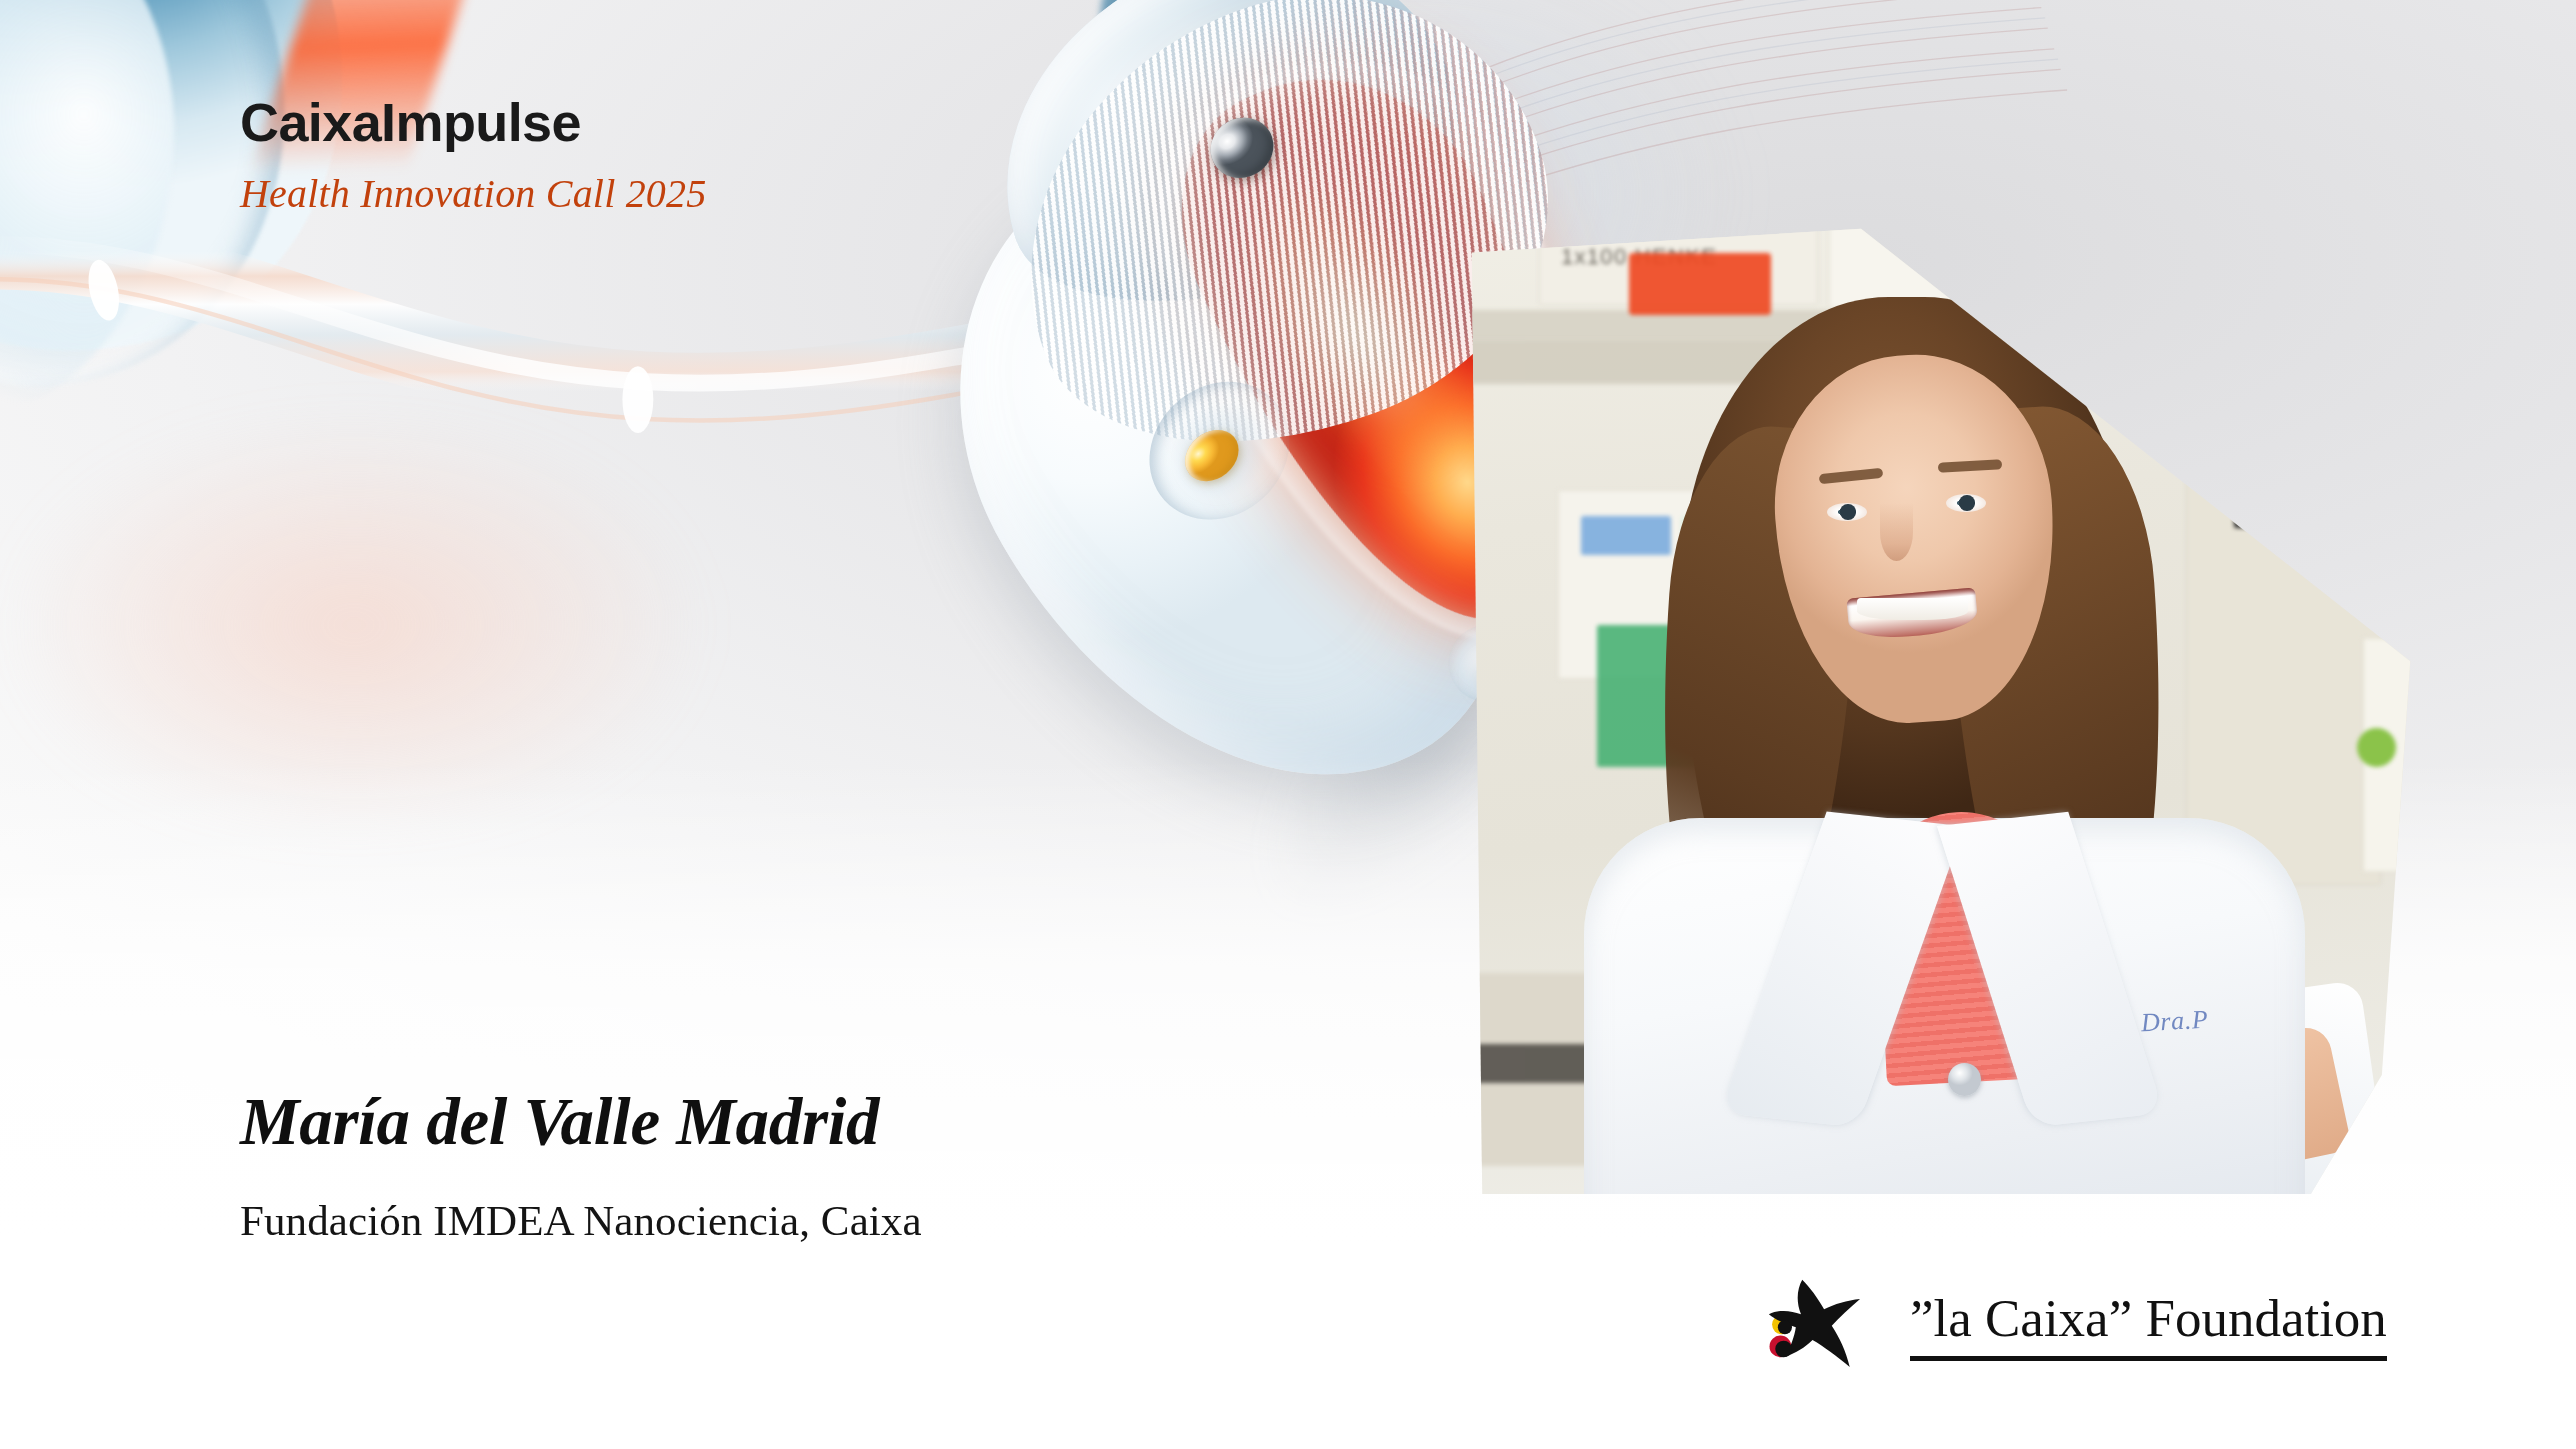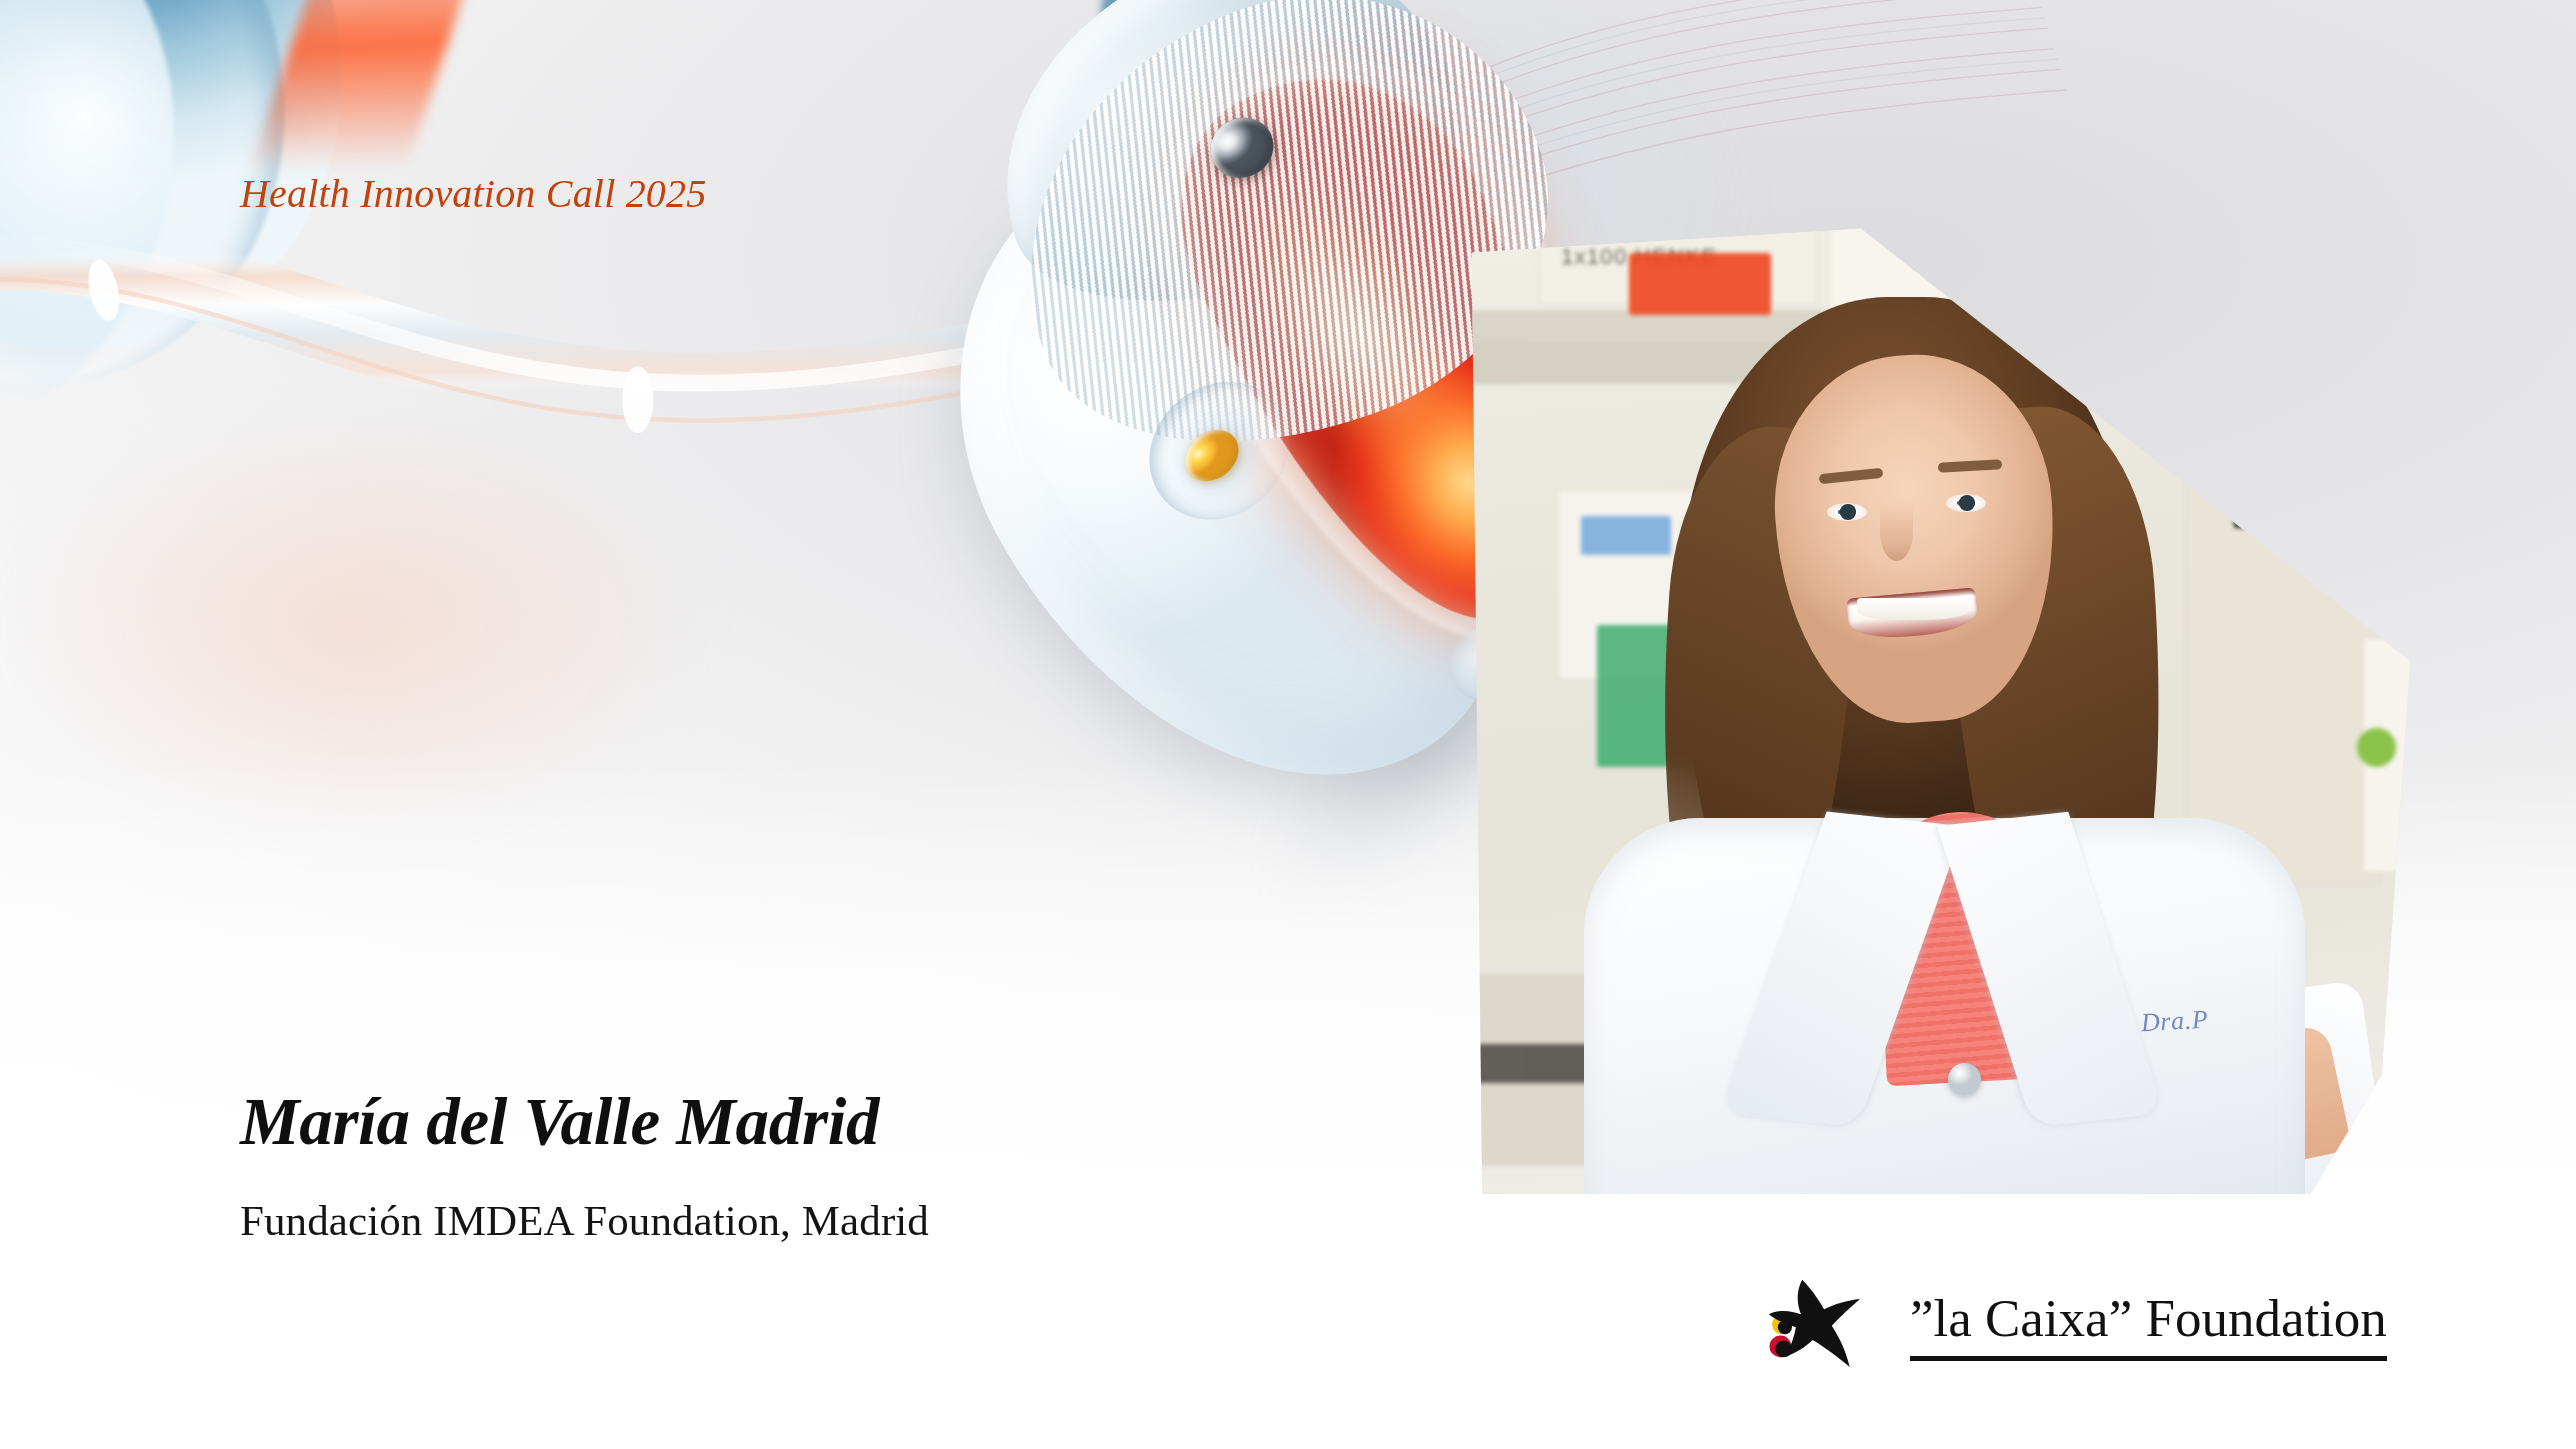--- a/index.html
+++ b/index.html
@@ -469,23 +469,24 @@
     <div class="sleeve"></div>
     <div class="hand"></div>
     <div class="coat"></div>
     <div class="shirt"></div>
     <div class="coat-lapel-l"></div>
     <div class="coat-lapel-r"></div>
     <div class="coat-button"></div>
     <div class="pocket-text">Dra.P</div>
   </div>
 
+  <div class="brand">CaixaImpulse</div>
   <div class="brand-sub">Health Innovation Call 2025</div>
   <div class="person-name">María del Valle Madrid</div>
-  <div class="person-affil">Fundación IMDEA Foundation, Madrid</div>
+  <div class="person-affil">Fundación IMDEA Nanociencia, Caixa</div>
 
   <div class="logo">
     <div class="logo-mark">
       <svg width="122" height="97" viewBox="0 0 190 150" xmlns="http://www.w3.org/2000/svg">
         <circle cx="26" cy="72" r="15" fill="#f2c200"></circle>
         <circle cx="24" cy="106" r="17" fill="#c8102e"></circle>
         <path d="M6 56 C 22 48, 40 50, 56 56 C 48 36, 50 16, 58 2 C 70 14, 82 30, 92 48
                  C 108 40, 128 34, 148 32 C 132 46, 116 60, 104 74
                  C 116 92, 126 114, 132 138 C 112 122, 92 106, 74 96
                  C 62 108, 48 116, 32 122 C 40 106, 46 90, 48 76

